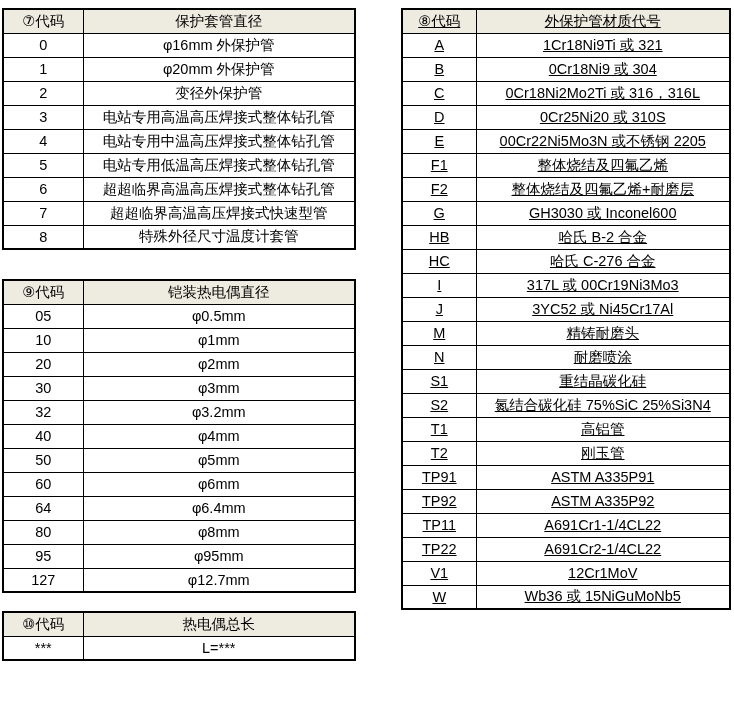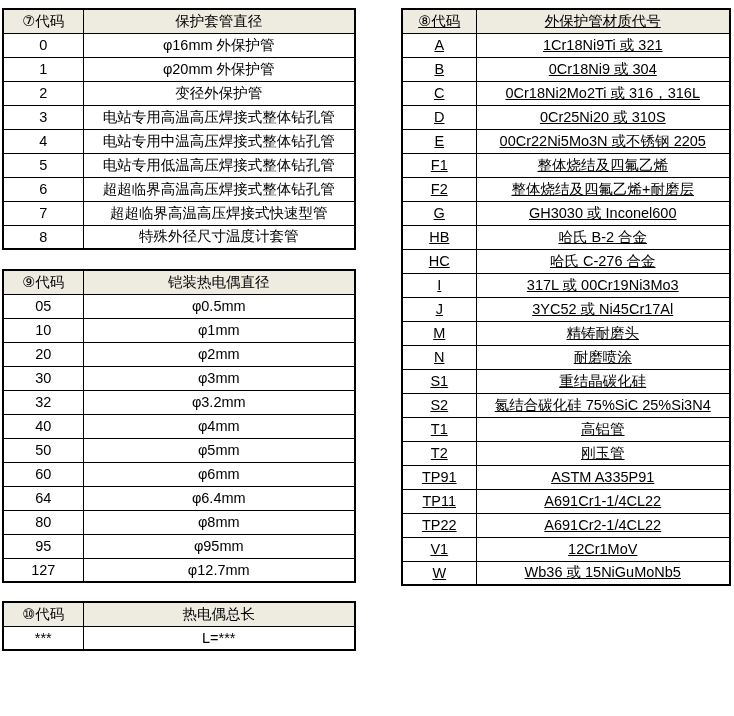--- a/index.html
+++ b/index.html
@@ -27,21 +27,21 @@
     font-weight: normal;
     white-space: nowrap;
     overflow: hidden;
   }
   table.code-table th { background: #eeece1; }
   .code { text-align: center; }
   .desc { text-align: center; padding-left: 8px; }
   col.c-code-l { width: 80px; }
   col.c-code-r { width: 74px; }
 
-  .gap-t9  { margin-top: 19px; border-radius: 22px; }
+  .gap-t9  { margin-top: 29px; border-radius: 22px; }
   .gap-t10 { margin-top: 18px; }
 </style>
 </head>
 <body>
 
 <div class="page">
 
   <div class="col-left">
 
     <table class="code-table">
@@ -263,20 +263,24 @@
           </tr>
           <tr>
             <td class="code">T2</td>
             <td class="desc">刚玉管</td>
           </tr>
           <tr>
             <td class="code">TP91</td>
             <td class="desc">ASTM A335P91</td>
           </tr>
           <tr>
+            <td class="code">TP92</td>
+            <td class="desc">ASTM A335P92</td>
+          </tr>
+          <tr>
             <td class="code">TP11</td>
             <td class="desc">A691Cr1-1/4CL22</td>
           </tr>
           <tr>
             <td class="code">TP22</td>
             <td class="desc">A691Cr2-1/4CL22</td>
           </tr>
           <tr>
             <td class="code">V1</td>
             <td class="desc">12Cr1MoV</td>

